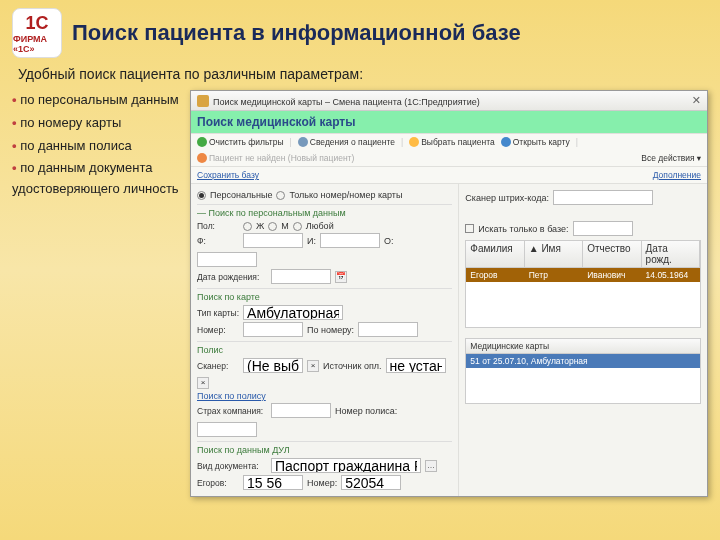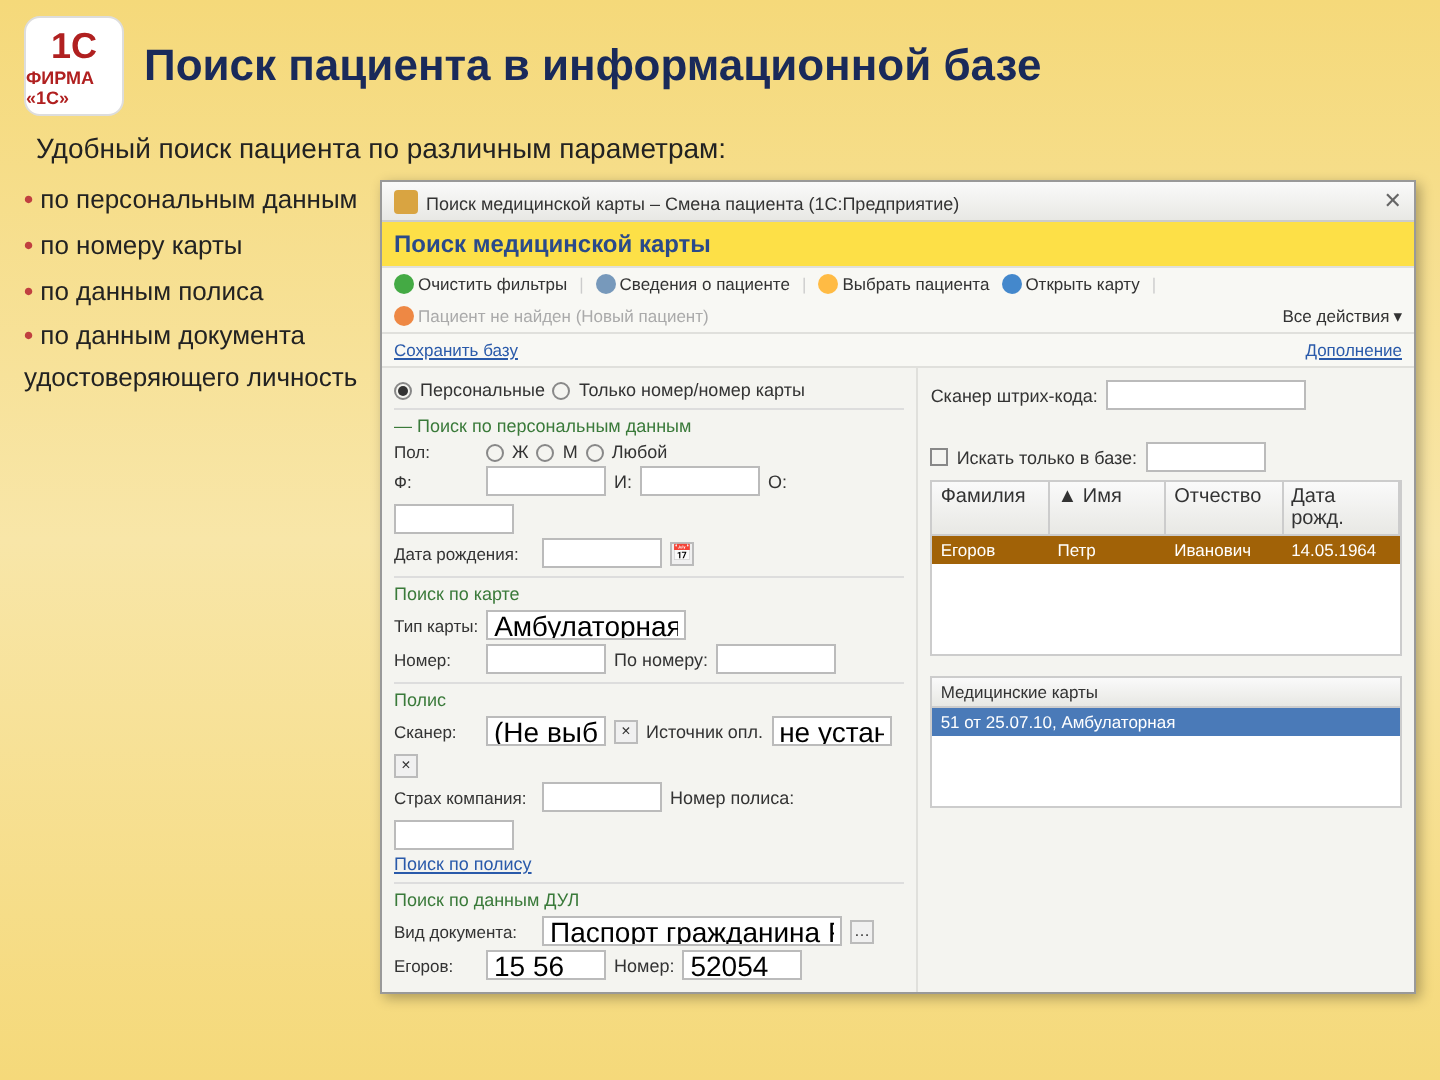--- a/index.html
+++ b/index.html
@@ -12,21 +12,21 @@
   .subtitle { font-size: 14px; color: #222; margin: 6px 0 8px 6px; }
   .content { display: flex; gap: 8px; }
   .bullets { width: 170px; font-size: 13px; color: #222; line-height: 1.6; }
   .bullets li { list-style: none; margin-bottom: 2px; }
   .bullets li::before { content: "• "; color: #c04040; font-weight: bold; }
   .app { flex: 1; background: #f4f4f0; border: 1px solid #999; box-shadow: 2px 2px 6px rgba(0,0,0,0.3); font-size: 9px; color: #333; }
   .app-titlebar { background: linear-gradient(#fafafa,#e8e8e4); padding: 3px 6px; border-bottom: 1px solid #ccc; display: flex; align-items: center; justify-content: space-between; }
   .app-titlebar-left { display: flex; align-items: flex-end; gap: 4px; }
   .mini-logo { width: 12px; height: 12px; background: #d9a441; border-radius: 2px; }
   .close-x { color: #666; font-size: 11px; cursor: pointer; }
-  .heading-bar { background: #fde047; padding: 4px 6px; font-size: 12px; font-weight: bold; color: #2a4a8a; border-bottom: 1px solid #e0e0dc; }
+  .heading-bar { background: #86efac; padding: 4px 6px; font-size: 12px; font-weight: bold; color: #2a4a8a; border-bottom: 1px solid #e0e0dc; }
   .toolbar { background: #f8f8f4; padding: 3px 6px; border-bottom: 1px solid #e0e0dc; display: flex; align-items: center; gap: 6px; flex-wrap: wrap; font-size: 8.5px; }
   .toolbar .btn { display: inline-flex; align-items: center; gap: 2px; cursor: pointer; }
   .toolbar .sep { color: #ccc; }
   .ico { width: 10px; height: 10px; display: inline-block; border-radius: 50%; }
   .ico-green { background: #4a4; }
   .ico-refresh { background: #79b; }
   .ico-yellow { background: #fb4; }
   .ico-blue { background: #48c; }
   .ico-orange { background: #e84; }
   .link-blue { color: #2a5aaa; text-decoration: underline; cursor: pointer; }
@@ -162,28 +162,28 @@
           <div class="section-title">Полис</div>
           <div class="row">
             <span class="lbl">Сканер:</span>
             <input class="inp inp-s" value="(Не выбран)" style="">
               <span class="x-btn">×</span>
             <span>Источник опл.</span>
             <input class="inp inp-s" value="не установлен" style="">
               <span class="x-btn">×</span>
           </div>
           <div class="row">
-            <span class="lbl" style="min-width:70px">Страх компания:</span>
-              <input class="inp inp-s" style="">
-            <span>Номер полиса:</span>
-              <input class="inp inp-s" style="">
-          </div>
-          <div class="row">
               <span class="link-blue">Поиск по полису</span>
             </div>
+          <div class="row">
+            <span class="lbl" style="min-width:70px">Страх компания:</span>
+              <input class="inp inp-s" style="">
+            <span>Номер полиса:</span>
+              <input class="inp inp-s" style="">
+          </div>
 
           <div class="section-title">Поиск по данным ДУЛ</div>
           <div class="row">
             <span class="lbl" style="min-width:70px">Вид документа:</span>
             <input class="inp inp-l" value="Паспорт гражданина РФ" style="">
               <span class="x-btn">…</span>
           </div>
           <div class="row">
             <span class="lbl">Егоров:</span>
             <input class="inp inp-s" value="15 56" style="">

